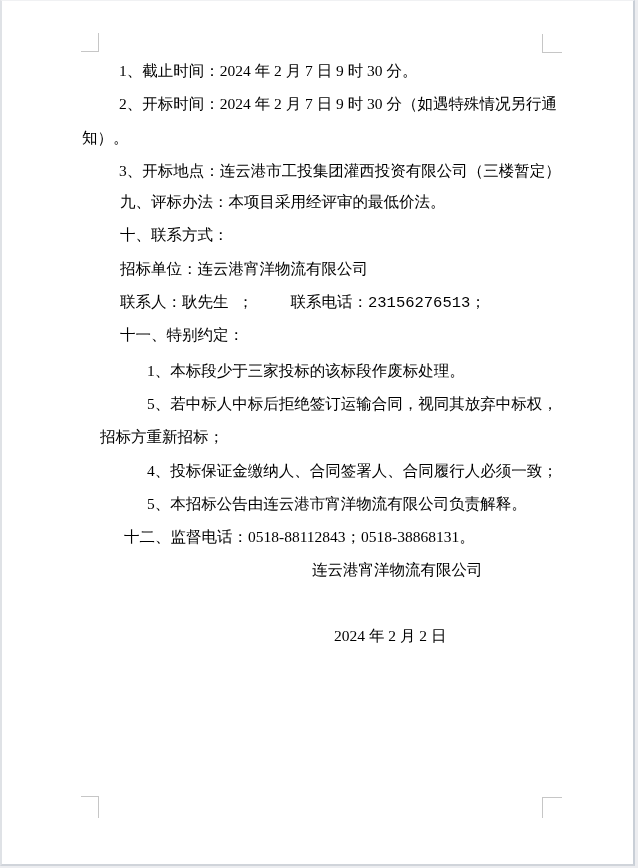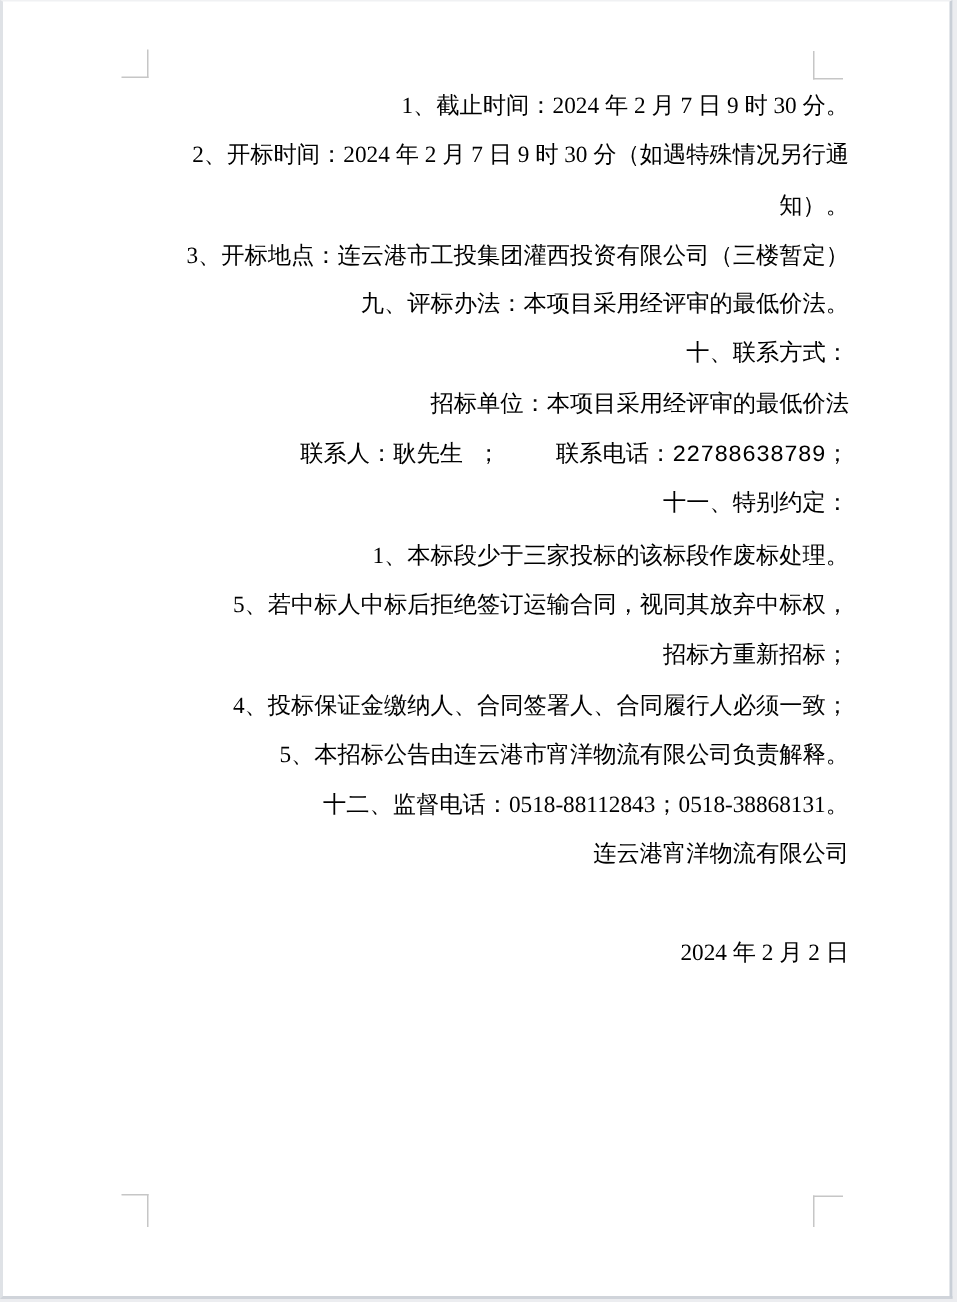--- a/index.html
+++ b/index.html
@@ -50,21 +50,20 @@
     border-top: 1px solid #c6c6c6;
   }
   .doc {
     position: absolute;
     left: 80px;
     top: 53px;
     width: 484px;
     color: #000000;
     font-size: 15.5px;
     line-height: 33.3px;
-    text-align: right;
   }
   .para {
     margin: 0;
     padding: 0;
     white-space: pre-wrap;
     word-break: break-all;
   }
   .indent-a { text-indent: 37px; }  
   .indent-b { text-indent: 38px; font-family: Liberation Mono, monospace; }  
   .indent-c { text-indent: 47px; margin-left: 18px; }  
@@ -81,22 +80,22 @@
   <div class="mark mark-tr"></div>
   <div class="mark mark-bl"></div>
   <div class="mark mark-br"></div>
 
   <div class="doc">
     <p class="para indent-a">1、截止时间：2024 年 2 月 7 日 9 时 30 分。</p>
     <p class="para indent-a">2、开标时间：2024 年 2 月 7 日 9 时 30 分（如遇特殊情况另行通知）。</p>
     <p class="para indent-a">3、开标地点：连云港市工投集团灌西投资有限公司（三楼暂定）</p>
     <p class="para indent-b">九、评标办法：本项目采用经评审的最低价法。</p>
     <p class="para indent-b">十、联系方式：</p>
-    <p class="para indent-b">招标单位：本项目采用经评审的最低价法</p>
-    <p class="para indent-b">联系人：耿先生 ；    联系电话：22788638789；</p>
+    <p class="para indent-b">招标单位：连云港宵洋物流有限公司</p>
+    <p class="para indent-b">联系人：耿先生 ；    联系电话：23156276513；</p>
     <p class="para indent-b">十一、特别约定：</p>
     <p class="para indent-c">1、本标段少于三家投标的该标段作废标处理。</p>
     <p class="para indent-c">5、若中标人中标后拒绝签订运输合同，视同其放弃中标权，招标方重新招标；</p>
     <p class="para indent-c">4、投标保证金缴纳人、合同签署人、合同履行人必须一致；</p>
     <p class="para indent-c">5、本招标公告由连云港市宵洋物流有限公司负责解释。</p>
     <p class="para indent-d">十二、监督电话：0518-88112843；0518-38868131。</p>
     <p class="para sig">连云港宵洋物流有限公司</p>
     <p class="para date">2024 年 2 月 2 日</p>
   </div>
 

